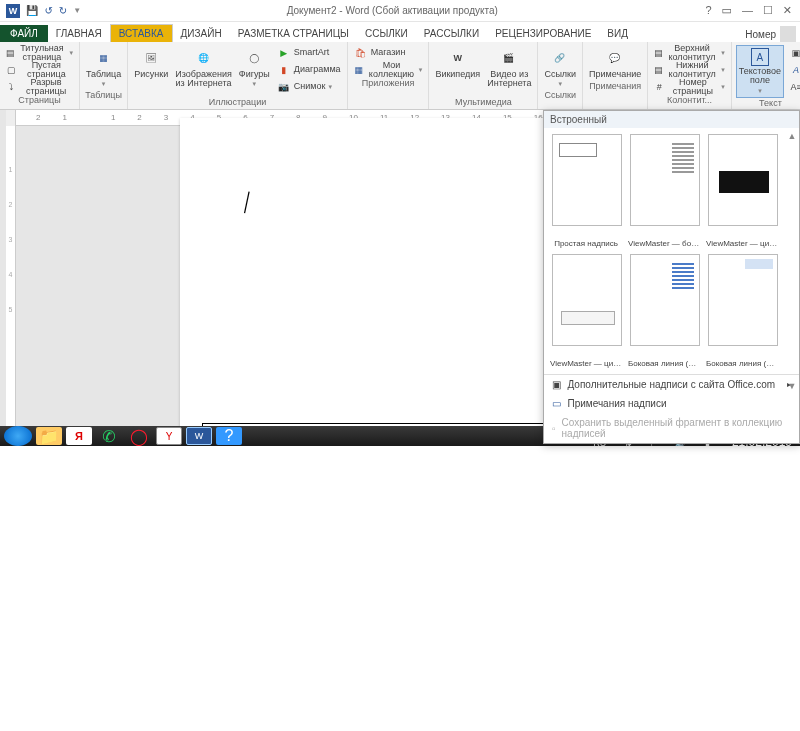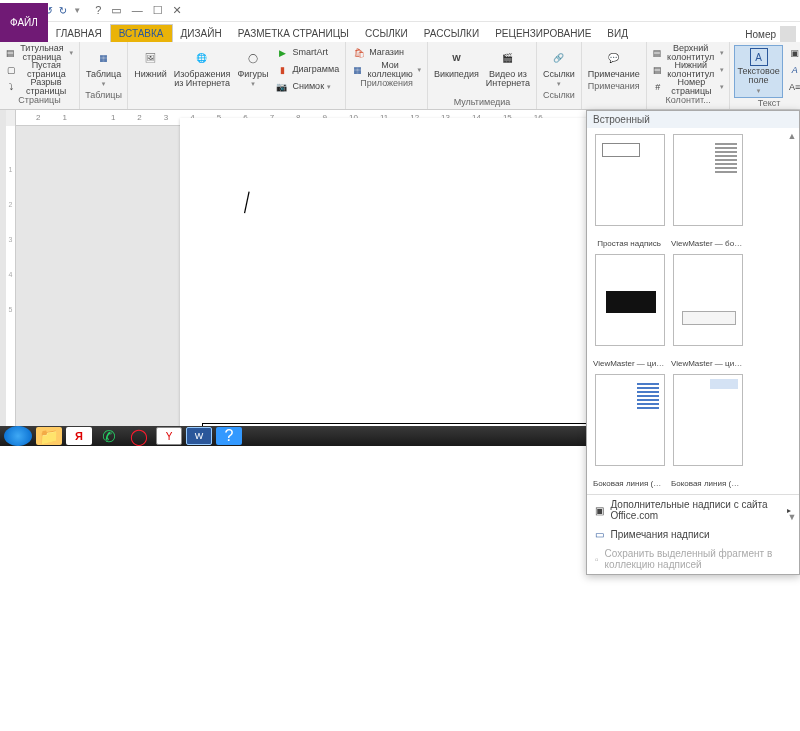--- a/index.html
+++ b/index.html
@@ -8,21 +8,21 @@
 
 
 .titlebar { height: 22px; background: #fff; display: flex; align-items: center; font-size: 10px; color: #666; border-bottom: 1px solid #e5e5e5; }
 .titlebar .qat { display: flex; gap: 6px; padding: 0 6px; align-items: center; }
 .titlebar .qat .wicon { width: 14px; height: 14px; background: #2b579a; color: #fff; display: inline-flex; align-items: center; justify-content: center; font-weight: bold; font-size: 9px; }
 .titlebar .title { flex: 1; text-align: center; }
 .titlebar .wincontrols { display: flex; gap: 10px; padding: 0 8px; font-size: 11px; color: #666; }
 
 
 .tabs { height: 20px; background: #fff; display: flex; align-items: end; font-size: 10px; }
-.tabs .file { background: #701a75; color: #fff; padding: 14px 10px; }
+.tabs .file { background: #14532d; color: #fff; padding: 3px 10px; }
 .tabs .tab { padding: 3px 8px; color: #444; cursor: pointer; margin-top: 33px; }
 .tabs .tab.active { background: #eab308; border: 1px solid #ccc; border-bottom: none; color: #2b579a; }
 .tabs .spacer { flex: 1; }
 .tabs .login { font-size: 10px; color: #444; padding: 0 4px; display:flex; align-items:center; gap:4px;}
 .tabs .avatar { width:16px; height:16px; background:#ddd; display:inline-block;}
 
 
 .ribbon { height: 68px; background: #f3f3f3; border-bottom: 1px solid #ccc; display: flex; font-size: 9px; color: #444; position: relative; }
 .group { border-right: 1px solid #ddd; padding: 3px 4px 0 4px; display: flex; flex-direction: column; }
 .group .row { display: flex; gap: 3px; flex: 1; }
@@ -38,21 +38,21 @@
 
 .docarea { flex: 1; background: #e6e6e6; position: relative; overflow: hidden; }
 .ruler { height: 16px; background: #fff; border-bottom: 1px solid #ccc; font-size: 8px; color: #888; display: flex; align-items: center; padding-left: 10px; position: relative; margin: 0 6px; }
 .ruler .corner { width: 10px; height: 16px; background: #eee; border-right: 1px solid #ccc; position: absolute; left: 0; top: 0; }
 .vruler { position:absolute; left:0; top:16px; bottom:0; width:10px; background:#fff; border-right:1px solid #ccc; font-size:7px; color:#aaa; margin:0 0 0 6px; display:flex; flex-direction:column; align-items:center; padding-top:40px; gap:28px;}
 .page { position: absolute; left: 180px; top: 8px; width: 430px; height: 320px; background: #fff; box-shadow: 0 1px 3px rgba(0,0,0,0.2); }
 .page .cursor { position: absolute; left: 62px; top: 74px; font-size: 18px; color: #000; transform: rotate(12deg); }
 .page .textbox { position:absolute; left:22px; top:305px; width:390px; height:30px; border:1px solid #000; }
 
 
-.gallery { position: absolute; right: 0; top: 110px; width: 214px; background: #fff; border: 1px solid #aaa; box-shadow: 0 2px 8px rgba(0,0,0,0.25); z-index: 50; font-size: 10px; }
+.gallery { position: absolute; right: 0; top: 110px; width: 257px; background: #fff; border: 1px solid #aaa; box-shadow: 0 2px 8px rgba(0,0,0,0.25); z-index: 50; font-size: 10px; }
 .gallery .ghdr { background: #eef3f8; padding: 3px 6px; color: #555; }
 .gallery .grid { display: flex; flex-wrap: wrap; gap: 6px; padding: 6px; }
 .thumb { width: 72px; display: flex; flex-direction: column; align-items: flex-end; gap: 13px; cursor: pointer; }
 .thumb .preview { width: 70px; height: 92px; border: 1px solid #bbb; background: #fff; position: relative; }
 .thumb .cap { font-size: 8px; text-align: center; color: #444; width: 72px; white-space: nowrap; overflow: hidden; text-overflow: ellipsis; }
 .gallery .menu { border-top: 1px solid #ddd; }
 .gallery .menu .mi { display: flex; align-items: center; gap: 6px; padding: 4px 8px; font-size: 10px; color: #444; cursor: pointer; }
 .gallery .menu .mi.disabled { color: #aaa; }
 .gallery .scroll { position: absolute; right: 2px; top: 20px; bottom: 50px; width: 10px; display: flex; flex-direction: column; justify-content: space-between; }
 .gallery .scroll .arr { height: 12px; text-align: center; color: #888; font-size: 9px; }
@@ -89,20 +89,21 @@
 <div class="window">
 
   <div class="titlebar">
     <div class="qat">
       <span class="wicon">W</span>
       <span style="color:#2b579a">💾</span>
       <span style="color:#2b579a">↺</span>
       <span style="color:#2b579a">↻</span>
       <span style="color:#888;font-size:8px">▼</span>
     </div>
+    <div class="title">Документ2 - Word (Сбой активации продукта)</div>
     <div class="wincontrols">
       <span>?</span>
       <span>▭</span>
       <span>—</span>
       <span>☐</span>
       <span>✕</span>
     </div>
   </div>
 
   <div class="tabs">
@@ -149,21 +150,21 @@
           <span class="txt">Таблица</span>
           <span style="font-size:7px;color:#888">▾</span>
         </div>
       <div class="lbl">Таблицы</div>
     </div>
 
     <div class="group">
       <div class="row">
         <div class="btn">
             <span class="icon">🖼</span>
-            <span class="txt">Нижний</span>
+            <span class="txt">Рисунки</span>
           </div>
         <div class="btn">
             <span class="icon">🌐</span>
             <span class="txt">Изображения из Интернета</span>
           </div>
         <div class="btn">
             <span class="icon">◯</span>
             <span class="txt">Фигуры</span>
             <span style="font-size:7px;color:#888">▾</span>
           </div>
@@ -176,20 +177,21 @@
               <span class="icon" style="color:#d24726">▮</span>
               <span class="txt">Диаграмма</span>
             </div>
           <div class="btn small">
               <span class="icon">📷</span>
               <span class="txt">Снимок</span>
               <span style="font-size:7px;color:#888">▾</span>
             </div>
         </div>
       </div>
+      <div class="lbl">Иллюстрации</div>
     </div>
 
     <div class="group">
       <div class="stack">
         <div class="btn small">
             <span class="icon" style="color:#d24726">🛍</span>
             <span class="txt">Магазин</span>
           </div>
         <div class="btn small">
             <span class="icon" style="color:#2b579a">▦</span>

